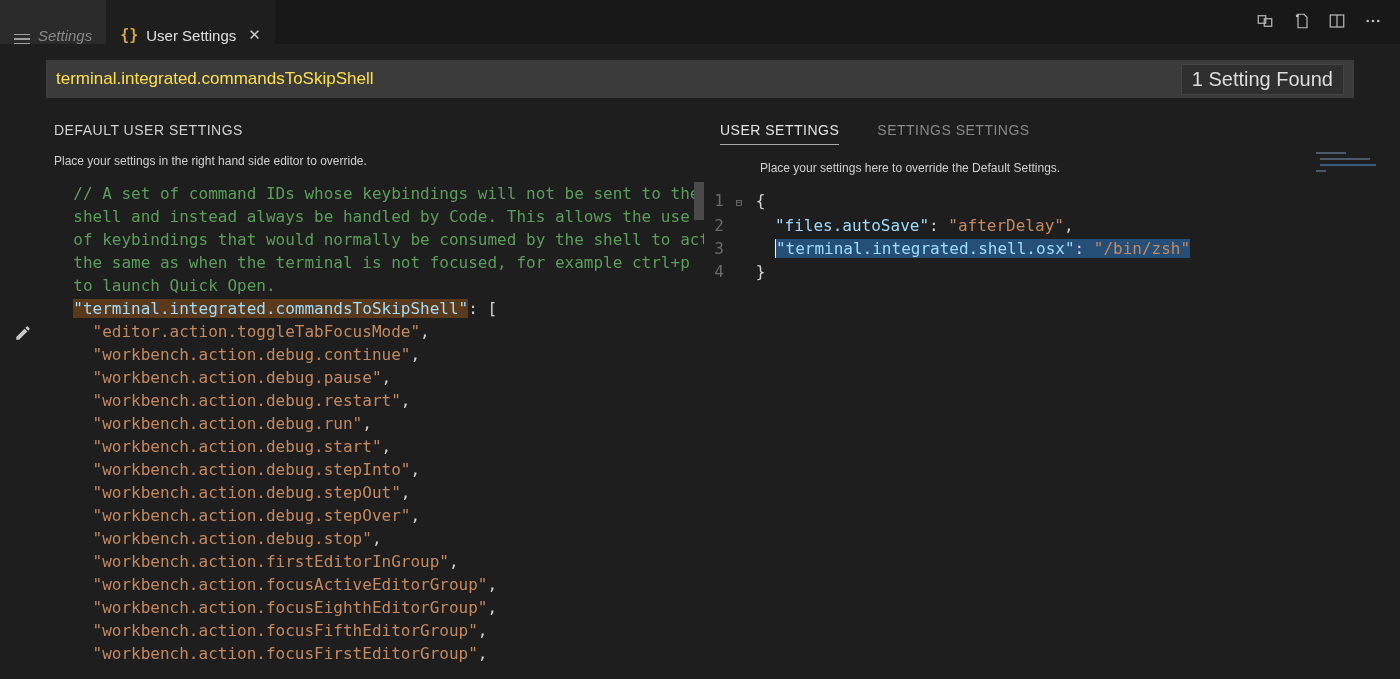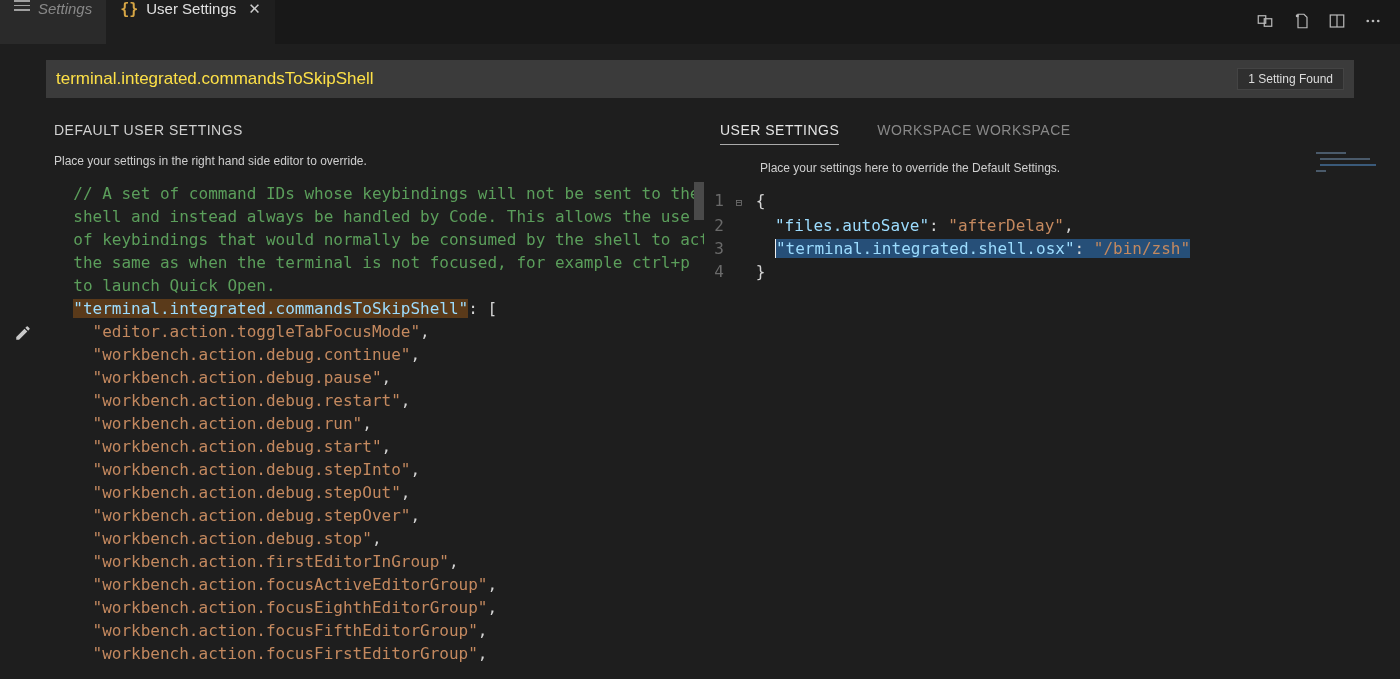--- a/index.html
+++ b/index.html
@@ -12,21 +12,21 @@
   font-size: 15px;
 }
 .tabbar {
   height: 44px;
   background: #181818;
   display: flex;
   align-items: stretch;
 }
 .tab {
   display: flex;
-  align-items: flex-start;
+  align-items: flex-end;
   padding: 0 14px;
   gap: 8px;
   color: #888;
   font-size: 15px;
   cursor: pointer;
 }
 .tab.sibling { background: #2a2a2a; font-style: italic; }
 .tab.active { background: #1e1e1e; color: #e0e0e0; }
 .tab .braces { color: #d7a645; font-weight: bold; font-style: normal; font-family: monospace; }
 .tab .close { font-style: normal; color: #ccc; margin-left: 4px; }
@@ -56,21 +56,21 @@
   border: 0;
   outline: 0;
   color: #fde047;
   font-size: 17px;
 }
 .result-badge {
   background: #2f2f2f;
   border: 1px solid #444;
   padding: 3px 10px;
   color: #ddd;
-  font-size: 12px;
+  font-size: 20px;
 }
 .panes {
   display: flex;
   height: calc(679px - 44px - 64px);
   padding: 0 0 0 46px;
 }
 .pane.left { width: 658px; display: flex; flex-direction: column; justify-content: space-between; }
 .pane.right { flex: 1; display: flex; flex-direction: column; position: relative; }
 .pane-heading {
   font-size: 14px;
@@ -203,21 +203,21 @@
     <div class="pane-heading">DEFAULT USER SETTINGS</div>
     <div class="hint">Place your settings in the right hand side editor to override.</div>
     <div class="code" id="left-code"><div><span class="cm">  // A set of command IDs whose keybindings will not be sent to the</span></div><div><span class="cm">  shell and instead always be handled by Code. This allows the use</span></div><div><span class="cm">  of keybindings that would normally be consumed by the shell to act</span></div><div><span class="cm">  the same as when the terminal is not focused, for example ctrl+p</span></div><div><span class="cm">  to launch Quick Open.</span></div><div><span class="pun">  </span><span class="key hl">"terminal.integrated.commandsToSkipShell"</span><span class="pun">: [</span></div><div><span class="pun">    </span><span class="str">"editor.action.toggleTabFocusMode"</span><span class="pun">,</span></div><div><span class="pun">    </span><span class="str">"workbench.action.debug.continue"</span><span class="pun">,</span></div><div><span class="pun">    </span><span class="str">"workbench.action.debug.pause"</span><span class="pun">,</span></div><div><span class="pun">    </span><span class="str">"workbench.action.debug.restart"</span><span class="pun">,</span></div><div><span class="pun">    </span><span class="str">"workbench.action.debug.run"</span><span class="pun">,</span></div><div><span class="pun">    </span><span class="str">"workbench.action.debug.start"</span><span class="pun">,</span></div><div><span class="pun">    </span><span class="str">"workbench.action.debug.stepInto"</span><span class="pun">,</span></div><div><span class="pun">    </span><span class="str">"workbench.action.debug.stepOut"</span><span class="pun">,</span></div><div><span class="pun">    </span><span class="str">"workbench.action.debug.stepOver"</span><span class="pun">,</span></div><div><span class="pun">    </span><span class="str">"workbench.action.debug.stop"</span><span class="pun">,</span></div><div><span class="pun">    </span><span class="str">"workbench.action.firstEditorInGroup"</span><span class="pun">,</span></div><div><span class="pun">    </span><span class="str">"workbench.action.focusActiveEditorGroup"</span><span class="pun">,</span></div><div><span class="pun">    </span><span class="str">"workbench.action.focusEighthEditorGroup"</span><span class="pun">,</span></div><div><span class="pun">    </span><span class="str">"workbench.action.focusFifthEditorGroup"</span><span class="pun">,</span></div><div><span class="pun">    </span><span class="str">"workbench.action.focusFirstEditorGroup"</span><span class="pun">,</span></div>
       <div class="leftscroll"><div class="thumb"></div></div>
     </div>
   </div>
 
   <div class="pane right">
     <div class="pane-heading tabs">
       <span class="htab active">USER SETTINGS</span>
-      <span class="htab">WORKSPACE WORKSPACE</span>
+      <span class="htab">SETTINGS SETTINGS</span>
     </div>
     <div class="hint">Place your settings here to override the Default Settings.</div>
     <div class="code" id="right-code"><div><span class="gutter-col">1</span><span class="fold">⊟</span><span class="pun"> {</span></div><div><span class="gutter-col">2</span><span class="fold"></span><span class="pun">   </span><span class="key">"files.autoSave"</span><span class="pun">: </span><span class="str">"afterDelay"</span><span class="pun">,</span></div><div><span class="gutter-col">3</span><span class="fold"></span><span class="pun">   </span><span class="cursor"></span><span class="seltxt"><span class="key">"terminal.integrated.shell.osx"</span><span class="pun">: </span><span class="str">"/bin/zsh"</span></span></div><div><span class="gutter-col">4</span><span class="fold"></span><span class="pun"> }</span></div></div>
     <svg class="minimap" viewBox="0 0 80 30">
       <rect x="0" y="2" width="30" height="2" fill="#4a5a6a"></rect>
       <rect x="4" y="8" width="50" height="2" fill="#4a5a6a"></rect>
       <rect x="4" y="14" width="56" height="2" fill="#3a5a7a"></rect>
       <rect x="0" y="20" width="10" height="2" fill="#4a5a6a"></rect>
     </svg>
   </div>

